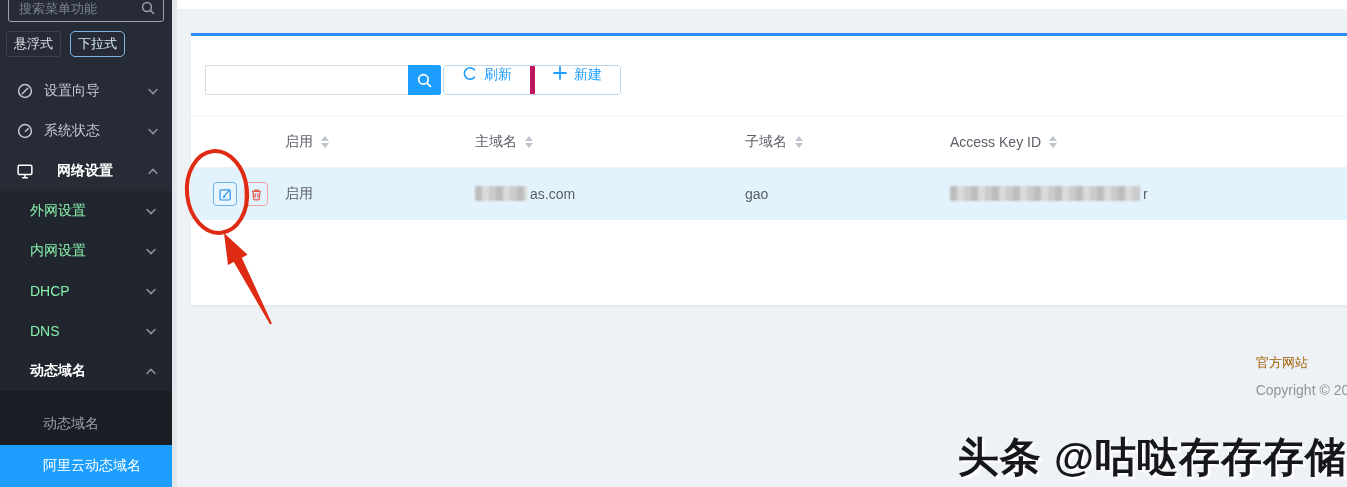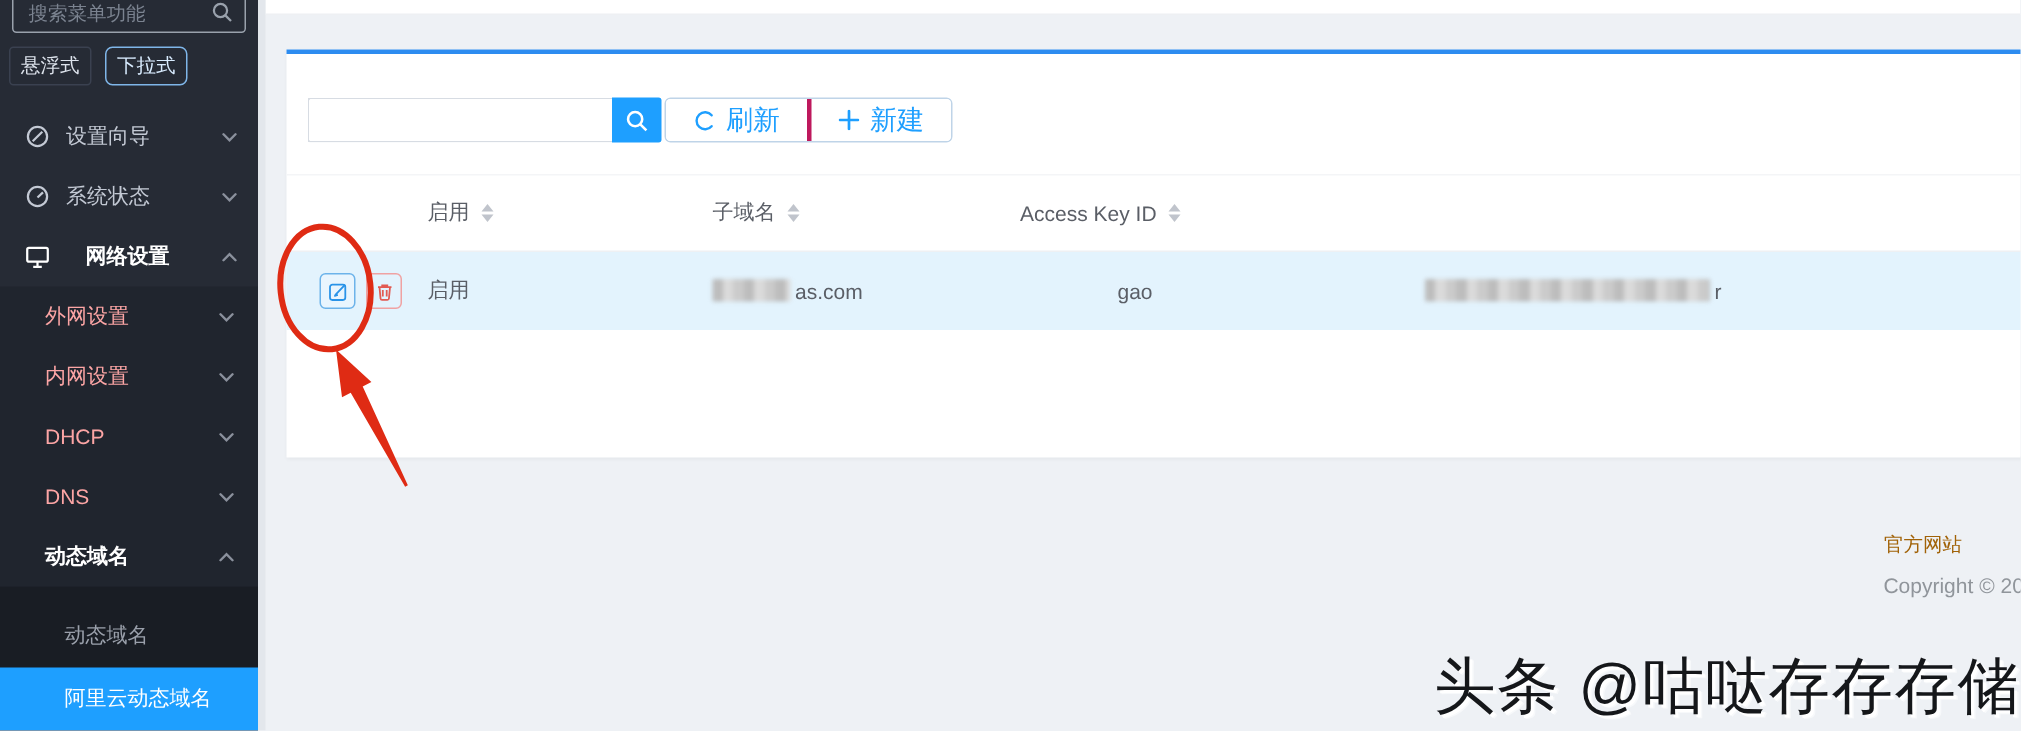--- a/index.html
+++ b/index.html
@@ -20,44 +20,44 @@
   .side-tabs{margin:9px 0 0 6px;display:flex;align-items:flex-start;height:24px;}
   .side-tab{font-size:13px;color:#dde3ec;background:transparent;border:1px solid #3a4150;
     border-radius:3px;padding:3px 7px;font-family:inherit;cursor:pointer;}
   .side-tab.active{border:1px solid #7fb6e9;border-radius:5px;color:#d9ecff;margin-left:9px;}
   .menu{margin-top:16px;}
   .m-item{height:40px;display:flex;align-items:center;padding:0 14px 0 17px;color:#c3c9d4;
     font-size:14px;cursor:pointer;}
   .m-item .lbl{flex:1;margin-left:11px;}
   .m-item.open{color:#ffffff;font-weight:bold;gap:13px;}
   .submenu{background:#20252e;}
-  .s-item{height:40px;display:flex;align-items:center;padding:0 16px 0 30px;color:#fca5a5;
+  .s-item{height:40px;display:flex;align-items:center;padding:0 16px 0 30px;color:#86efac;
     font-size:14px;cursor:pointer;}
   .s-item .lbl{flex:1;}
   .s-item.open{color:#ffffff;font-weight:bold;}
   .subsub{background:#191d24;flex:1;padding-top:12px;}
   .ss-item{height:42px;display:flex;align-items:center;padding-left:43px;color:#9aa0ab;
     font-size:14px;cursor:pointer;}
   .ss-item.active{background:#1e9fff;color:#ffffff;}
   .chev{flex:none;color:#8a909c;display:flex;}
   .micon{flex:none;display:flex;}
   
   .topstrip{position:absolute;left:177px;top:0;right:0;height:9px;background:#ffffff;
     border-bottom:1px solid #eef0f3;}
   .card{position:absolute;left:191px;top:33px;right:-6px;height:269px;background:#ffffff;
     border-top:3px solid #2d8cf0;box-shadow:0 1px 3px rgba(0,0,0,.05);}
   .toolbar{position:absolute;left:14px;top:29px;display:flex;align-items:stretch;height:30px;}
   .tb-input{width:186px;height:28px;border:1px solid #d7dce3;border-right:none;
     border-radius:2px 0 0 2px;padding:0 8px;font-size:13px;outline:none;font-family:inherit;}
   .tb-search{width:33px;background:#1e9fff;border:none;border-radius:0 2px 2px 0;
     display:flex;align-items:center;justify-content:center;cursor:pointer;}
   .tb-group{margin-left:2px;display:flex;border:1px solid #bfd4e8;border-radius:4px;overflow:hidden;background:#fff;}
-  .tb-btn{display:flex;align-items:center;gap:7px;padding:0 18px;background:#fff;border:none;
-    color:#1e9fff;font-size:18px;font-family:inherit;cursor:pointer;}
-  .tb-btn + .tb-btn{border-left:3px solid #be185d;}
+  .tb-btn{display:flex;gap:7px;padding:0 18px;background:#fff;border:none;
+    color:#1e9fff;font-size:14px;font-family:inherit;cursor:pointer;}
+  .tb-btn + .tb-btn{border-left:5px solid #be185d;}
   
   .tbl{position:absolute;left:0;right:0;top:80px;}
   .thead{height:50px;display:flex;align-items:center;border-top:1px solid #f4f5f7;
     border-bottom:1px solid #eef0f3;font-size:14px;color:#5a5e66;}
   .trow{height:52px;display:flex;align-items:center;background:#e3f3fd;font-size:14px;color:#5a5e66;}
   .c-act{width:94px;padding-left:22px;box-sizing:border-box;display:flex;align-items:center;}
   .c-en{width:190px;box-sizing:border-box;}
   .c-dom{width:270px;box-sizing:border-box;}
   .c-sub{width:205px;box-sizing:border-box;}
   .c-akid{flex:1;box-sizing:border-box;}
@@ -71,21 +71,21 @@
   .act-edit{border:1px solid #6db3ea;background:#e9f5fe;color:#2a93e8;}
   .act-del{border:1px solid #f0a2a2;color:#e25a52;margin-left:7px;}
   .blurblock{display:inline-block;height:15px;border-radius:1px;vertical-align:-2px;margin-right:3px;
     background:repeating-linear-gradient(90deg,#bdbdbd 0 7px,#dadada 7px 14px,#cbcbcb 14px 21px);
     filter:blur(1.3px);}
   .bb-dom{width:52px;}
   .bb-akid{width:190px;}
   
   .site-link{position:absolute;right:39px;top:354px;font-size:13px;color:#a16207;cursor:pointer;}
   .copyright{position:absolute;right:-10px;top:382px;font-size:14px;color:#90959b;white-space:nowrap;}
-  .watermark{position:absolute;right:0;bottom:2px;font-size:41px;font-weight:400;color:#15171a;
+  .watermark{position:absolute;right:0;bottom:2px;font-size:41px;font-weight:700;color:#15171a;
     letter-spacing:1px;text-shadow:2px 2px 0 #ffffff,3px 3px 0 rgba(255,255,255,.55);
     z-index:40;white-space:nowrap;}
   .anno{position:absolute;left:0;top:0;z-index:50;pointer-events:none;}
   svg{display:block;}
 </style>
 </head>
 <body>
 
 <aside class="sidebar">
   <div class="side-search">
@@ -234,20 +234,27 @@
   <div class="tbl">
     <div class="thead">
       <div class="c-act"></div>
       <div class="c-en hcell">
         <span>启用</span>
         <span class="sort">
             <i class="up"></i>
             <i class="dn"></i>
           </span>
       </div>
+      <div class="c-dom hcell">
+        <span>主域名</span>
+        <span class="sort">
+            <i class="up"></i>
+            <i class="dn"></i>
+          </span>
+      </div>
       <div class="c-sub hcell">
         <span>子域名</span>
         <span class="sort">
             <i class="up"></i>
             <i class="dn"></i>
           </span>
       </div>
       <div class="c-akid hcell">
         <span>Access Key ID</span>
         <span class="sort">

